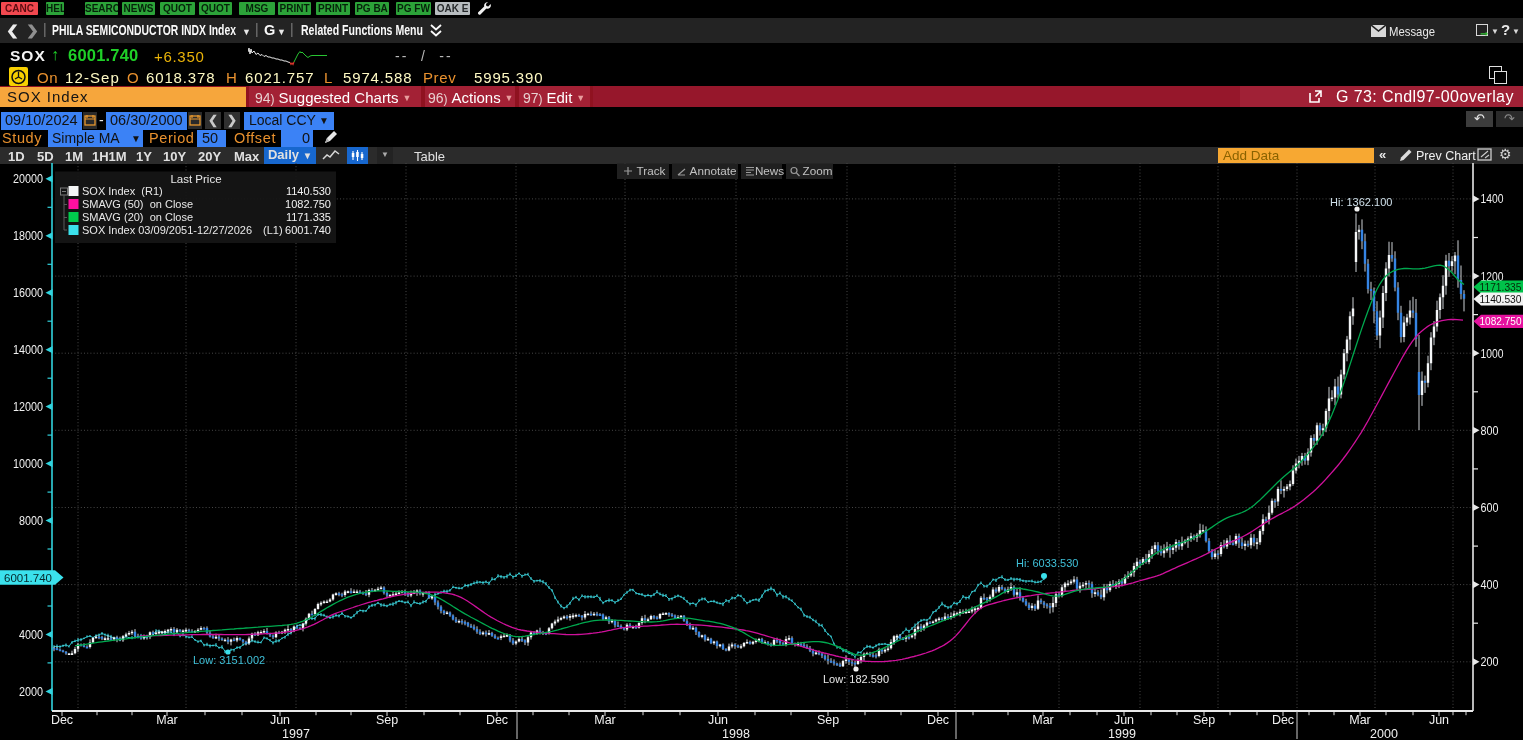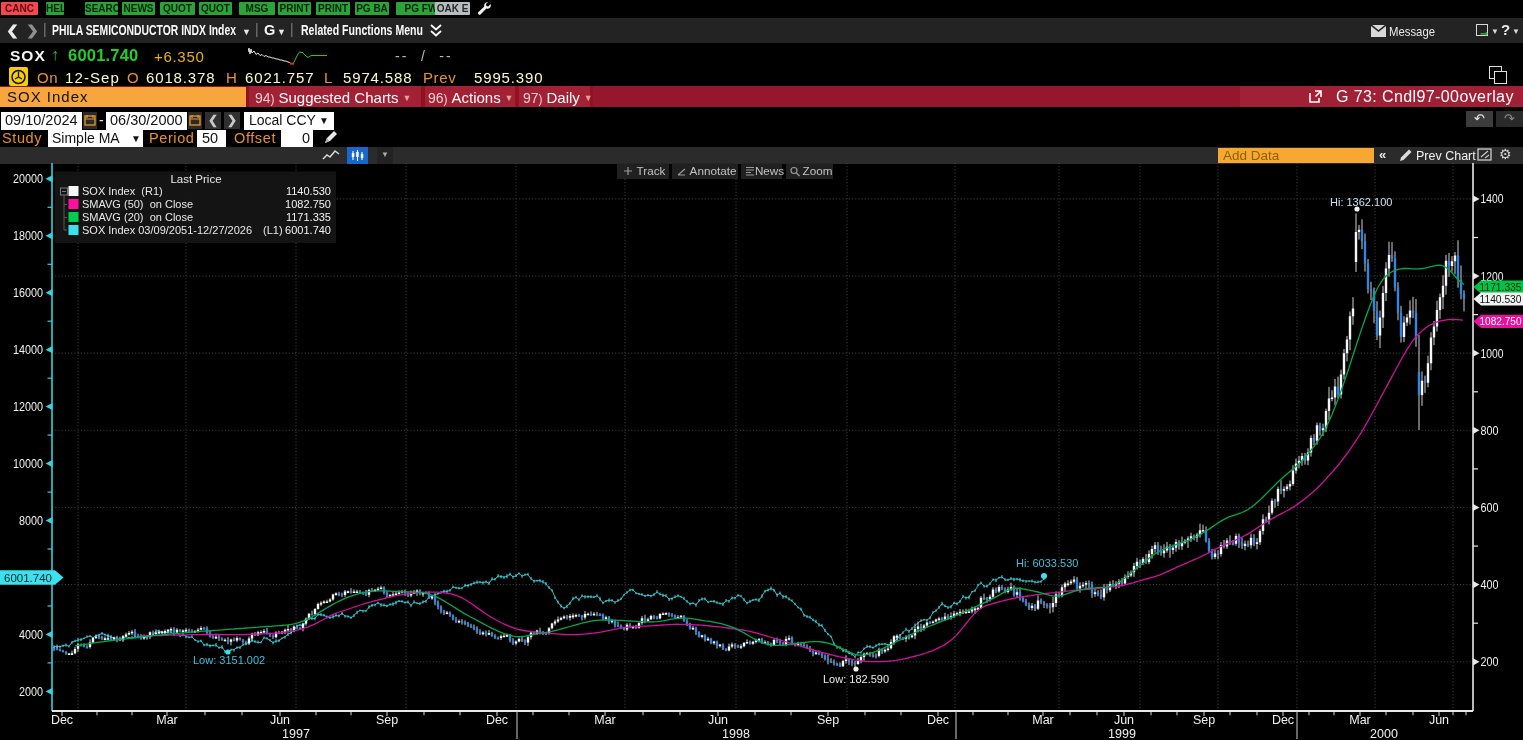--- a/index.html
+++ b/index.html
@@ -1,36 +1,36 @@
 <!DOCTYPE html>
 <html><head><meta charset="utf-8"><style>
 *{margin:0;padding:0;box-sizing:border-box}
 body{width:1523px;height:740px;background:#000;font-family:"Liberation Sans",sans-serif;overflow:hidden}
 #app{position:relative;width:1523px;height:740px;background:#000}
 .btn1{position:absolute;top:1.5px;height:13.5px;font-size:10px;font-weight:bold;color:#06230a;text-align:center;line-height:14px;border-radius:1px;white-space:nowrap;overflow:hidden}
 .g{background:#2ca339}
 .abs{position:absolute}
-.ob{background:#ffffff;color:#121212;font-size:14.5px;line-height:17.5px;height:17.5px;white-space:nowrap}
+.ob{background:#3b82f6;color:#121212;font-size:14.5px;line-height:17.5px;height:17.5px;white-space:nowrap}
 .olb{color:#e9912e;font-size:15px;letter-spacing:0.6px}
 .wv{color:#fef9c3;font-size:15px;letter-spacing:0.85px}
 </style></head>
 <body>
 <div id="app">
 
 <div class="btn1" style="left:1px;width:37px;background:#f2484f;color:#5a0c10">CANC</div>
 <div class="btn1 g" style="left:46px;width:18px">HELP</div>
 <div class="btn1 g" style="left:85px;width:33px">SEARC</div>
 <div class="btn1 g" style="left:122px;width:33px">NEWS</div>
 <div class="btn1 g" style="left:160px;width:35px">QUOT</div>
 <div class="btn1 g" style="left:199px;width:33px">QUOT</div>
 <div class="btn1 g" style="left:239px;width:36px">MSG</div>
 <div class="btn1 g" style="left:278px;width:33px">PRINT</div>
 <div class="btn1 g" style="left:316px;width:34px">PRINT</div>
 <div class="btn1 g" style="left:355px;width:34px">PG BA</div>
-<div class="btn1 g" style="left:396px;width:50px">PG FW</div>
+<div class="btn1 g" style="left:396px;width:35px">PG FW</div>
 <div class="btn1" style="left:435px;width:35px;background:#b7bcbf;color:#26292b">OAK E</div>
 <svg class="abs" style="left:477px;top:1px" width="15" height="14" viewBox="0 0 15 14">
       <path d="M10.5 1.2a3.4 3.4 0 0 0-3.3 4.2L1.5 11.1a1.5 1.5 0 1 0 2.2 2.2l5.7-5.7a3.4 3.4 0 0 0 4.2-4.5L11.3 5.4 9.4 4.9 8.9 3l2.3-2.1z" fill="#f0f0f0"></path>
     </svg>
 
 <div class="abs" style="left:0;top:18px;width:1523px;height:25px;background:#232323"></div>
 <div class="abs" style="left:6px;top:21.5px;color:#ececec;font-size:13.5px;font-weight:bold;transform:scaleX(1.15);transform-origin:0 0">❮</div>
 <div class="abs" style="left:26px;top:21.5px;color:#909090;font-size:13.5px;font-weight:bold;transform:scaleX(1.15);transform-origin:0 0">❯</div>
 <div class="abs" style="left:43px;top:21px;color:#7a7a7a;font-size:14px">|</div>
 <div class="abs" style="left:52px;top:22px;color:#fafafa;font-size:14.5px;font-weight:bold;white-space:nowrap;transform:scaleX(0.716);transform-origin:0 0">PHILA SEMICONDUCTOR INDX Index</div>
@@ -83,21 +83,21 @@
 <div class="abs" style="left:1489px;top:66px;width:13px;height:13px;border:1.5px solid #e0e0e0"></div>
 <div class="abs" style="left:1494px;top:71px;width:13px;height:13px;border:1.5px solid #e0e0e0;background:#000"></div>
 
 <div class="abs" style="left:0;top:86px;width:1523px;height:21px;background:#8f1220"></div>
 <div class="abs" style="left:0;top:86.5px;width:246px;height:20px;background:#f6a63c;color:#141414;font-size:15px;line-height:20px;padding-left:7px;letter-spacing:1px">SOX Index</div>
 <div class="abs" style="left:249px;top:86px;width:172px;height:21px;background:#a32135"></div>
 <div class="abs" style="left:255px;top:88.5px;color:#e8d0d0;font-size:14px">94<span style="font-size:12px">)</span>&nbsp;<span style="color:#fff;font-size:15px">Suggested Charts</span>&nbsp;<span style="color:#e89d9d;font-size:9px;vertical-align:2px">▼</span></div>
 <div class="abs" style="left:425px;top:86px;width:90px;height:21px;background:#a32135"></div>
 <div class="abs" style="left:428px;top:88.5px;color:#e8d0d0;font-size:14px">96<span style="font-size:12px">)</span>&nbsp;<span style="color:#fff;font-size:15px">Actions</span>&nbsp;<span style="color:#e89d9d;font-size:9px;vertical-align:2px">▼</span></div>
 <div class="abs" style="left:519px;top:86px;width:71px;height:21px;background:#a32135"></div>
-<div class="abs" style="left:523px;top:88.5px;color:#e8d0d0;font-size:14px">97<span style="font-size:12px">)</span>&nbsp;<span style="color:#fff;font-size:15px">Daily</span>&nbsp;<span style="color:#e89d9d;font-size:9px;vertical-align:2px">▼</span></div>
+<div class="abs" style="left:523px;top:88.5px;color:#e8d0d0;font-size:14px">97<span style="font-size:12px">)</span>&nbsp;<span style="color:#fff;font-size:15px">Edit</span>&nbsp;<span style="color:#e89d9d;font-size:9px;vertical-align:2px">▼</span></div>
 <div class="abs" style="left:593px;top:86px;width:930px;height:21px;background:#96172b"></div>
     <div class="abs" style="left:1240px;top:86px;width:283px;height:21px;background:#a02136"></div>
 <svg class="abs" style="left:1308px;top:89px" width="15" height="15">
       <path d="M2 4v9h9V9M7 2h6v6M13 2L7.5 7.5" stroke="#fff" stroke-width="1.6" fill="none"></path>
     </svg>
 <div class="abs" style="left:1336px;top:87.5px;color:#ffffff;font-size:16px;letter-spacing:0.4px">G 73: Cndl97-00overlay</div>
 
 <div class="abs ob" style="left:1px;top:112px;width:81px;padding-left:4px">09/10/2024</div>
 <div class="abs" style="left:83px;top:112px;width:14px;height:17px;background:#2a2a2a"></div>
 <svg class="abs" style="left:84px;top:114px" width="12" height="13">
@@ -124,20 +124,32 @@
 <div class="abs olb" style="left:149px;top:130px;font-size:14.5px">Period</div>
 <div class="abs ob" style="left:197px;top:129.5px;width:29px;text-align:center;padding-right:3px">50</div>
 <div class="abs olb" style="left:234px;top:130px;font-size:14.5px">Offset</div>
 <div class="abs ob" style="left:281px;top:129.5px;width:32px;text-align:right;padding-right:3px">0</div>
 <svg class="abs" style="left:322px;top:130px" width="17" height="16">
       <path d="M3 13l2-5 7-7 3 3-7 7-5 2" fill="#e8e8e8"></path>
       <path d="M3 13l2-5 2 3z" fill="#b0b0b0"></path>
     </svg>
 
 <div class="abs" style="left:0;top:147px;width:1523px;height:16.5px;background:#2b2b2b"></div>
+<div class="abs" style="left:0;top:147px;width:1523px;height:16.5px;color:#e0e0e0;font-size:13px;font-weight:bold">
+<span class="abs" style="left:8px;top:1.5px">1D</span>
+      <span class="abs" style="left:37px;top:1.5px">5D</span>
+<span class="abs" style="left:65px;top:1.5px">1M</span>
+      <span class="abs" style="left:92px;top:1.5px">1H1M</span>
+<span class="abs" style="left:136px;top:1.5px">1Y</span>
+      <span class="abs" style="left:163px;top:1.5px">10Y</span>
+<span class="abs" style="left:198px;top:1.5px">20Y</span>
+      <span class="abs" style="left:234px;top:1.5px">Max</span>
+<span class="abs" style="left:264px;top:0;width:52px;height:16.5px;background:#1767ce;text-align:center;line-height:16.5px">Daily <span style="font-size:9.5px;vertical-align:0.5px">▼</span></span>
+<span class="abs" style="left:414px;top:1.5px;font-weight:normal">Table</span>
+</div>
 <svg class="abs" style="left:322px;top:149px" width="20" height="13">
       <path d="M1 10l4-4 3 2 5-6 4 3" stroke="#d8d8d8" stroke-width="1.5" fill="none"></path>
     </svg>
 <div class="abs" style="left:347px;top:147px;width:21px;height:16.5px;background:#1767ce"></div>
 <svg class="abs" style="left:350px;top:149px" width="15" height="13">
       <path d="M3 2v9M7.5 1v11M12 3v8" stroke="#fff" stroke-width="1.1"></path>
       <rect x="1.8" y="4" width="2.5" height="4" fill="#fff"></rect>
       <rect x="6.2" y="3" width="2.5" height="5" fill="#fff"></rect>
       <rect x="10.8" y="5" width="2.5" height="4" fill="#fff"></rect>
     </svg>

